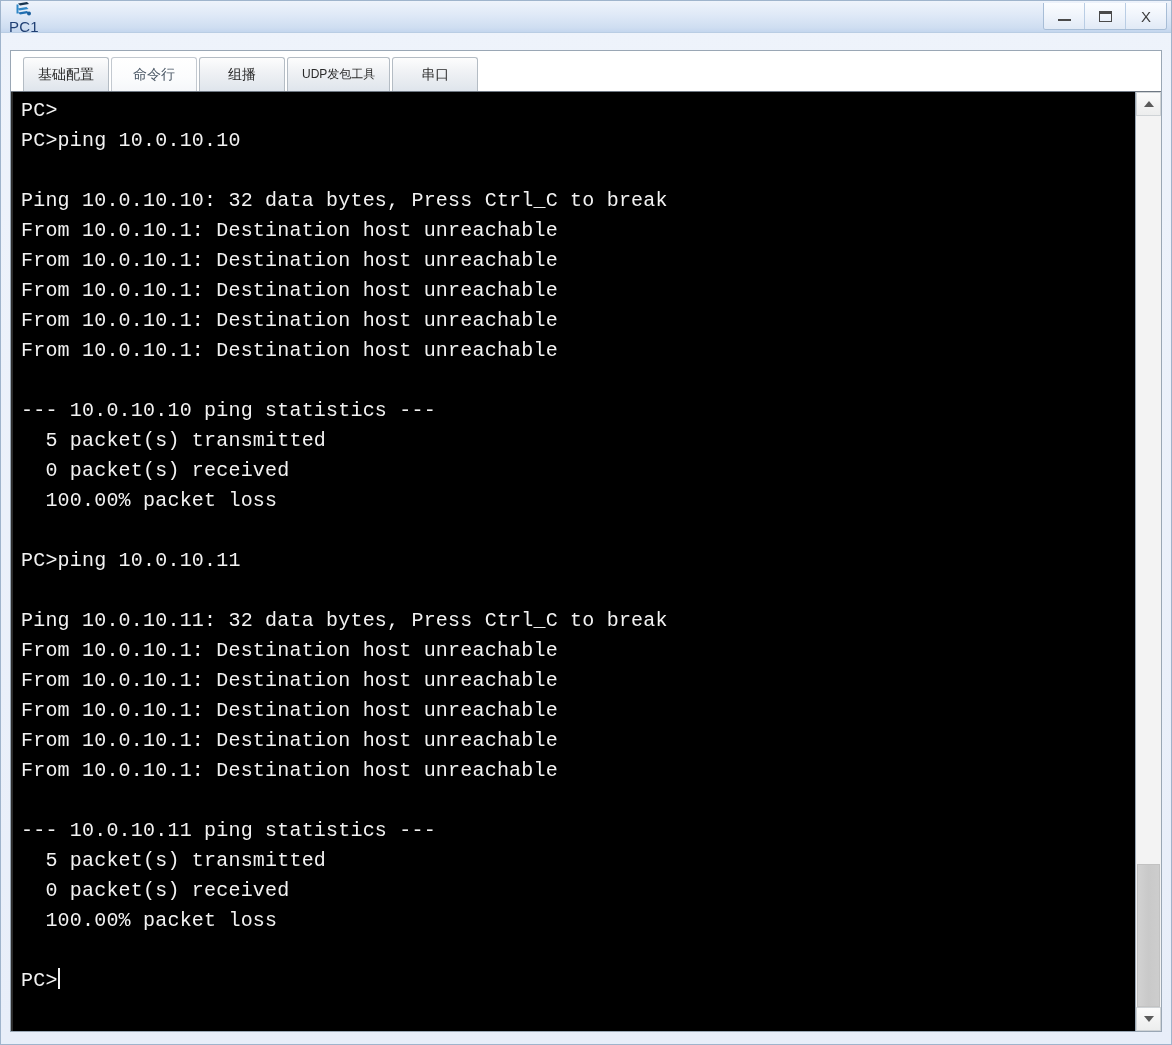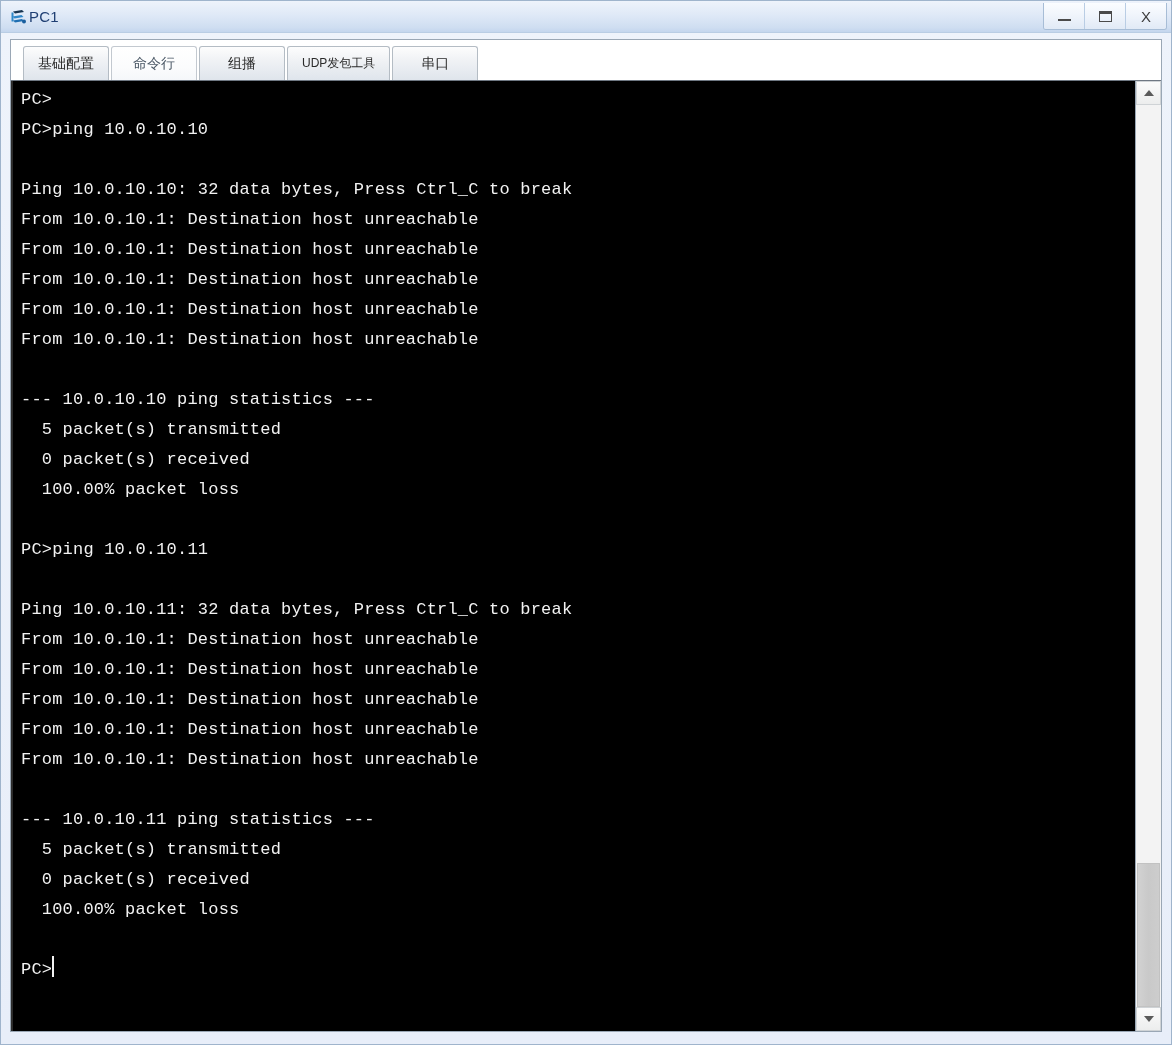--- a/index.html
+++ b/index.html
@@ -37,20 +37,21 @@
     border-bottom: 1px solid #b9cde4;
     display: flex;
     align-items: center;
     padding-left: 8px;
     box-sizing: border-box;
   }
   .title-left {
     display: flex;
     align-items: center;
     gap: 0;
+    flex-direction: column;
   }
   .app-icon {
     width: 20px;
     height: 20px;
     position: relative;
     flex: 0 0 20px;
   }
   .app-icon svg { display: block; }
   .title-text {
     font-size: 15px;
@@ -101,20 +102,21 @@
   }
 
   
   .client {
     flex: 1 1 auto;
     padding: 6px 9px 12px 9px;
     box-sizing: border-box;
     display: flex;
     flex-direction: column;
     min-height: 0;
+    margin-top: 11px;
   }
   .panel {
     flex: 1 1 auto;
     background: #ffffff;
     border: 1px solid #9aa7b5;
     box-sizing: border-box;
     display: flex;
     flex-direction: column;
     min-height: 0;
   }
@@ -169,21 +171,21 @@
     flex: 1 1 auto;
     background: #000000;
     overflow: hidden;
     padding: 4px 0 0 8px;
     box-sizing: border-box;
     position: relative;
     border-left: 2px solid #2c2c2c;
   }
   .term-lines {
     font-family: "Liberation Mono", "DejaVu Sans Mono", monospace;
-    font-size: 17px;
+    font-size: 20px;
     line-height: 30px;
     color: #f2f2f2;
     white-space: pre;
     letter-spacing: 0.2px;
   }
   .term-lines .line { height: 30px; }
   .cursor {
     display: inline-block;
     width: 2px;
     height: 21px;

